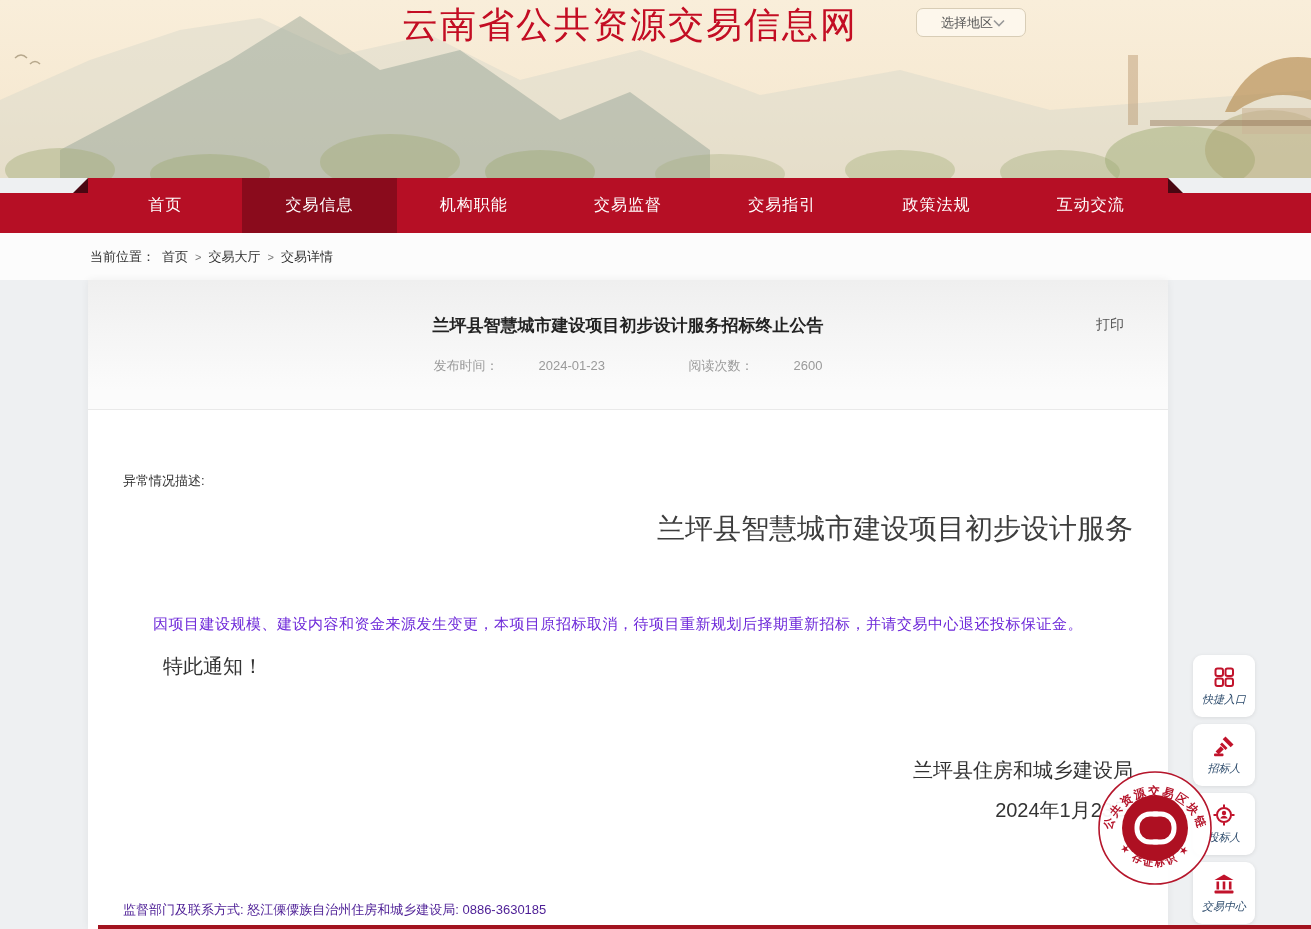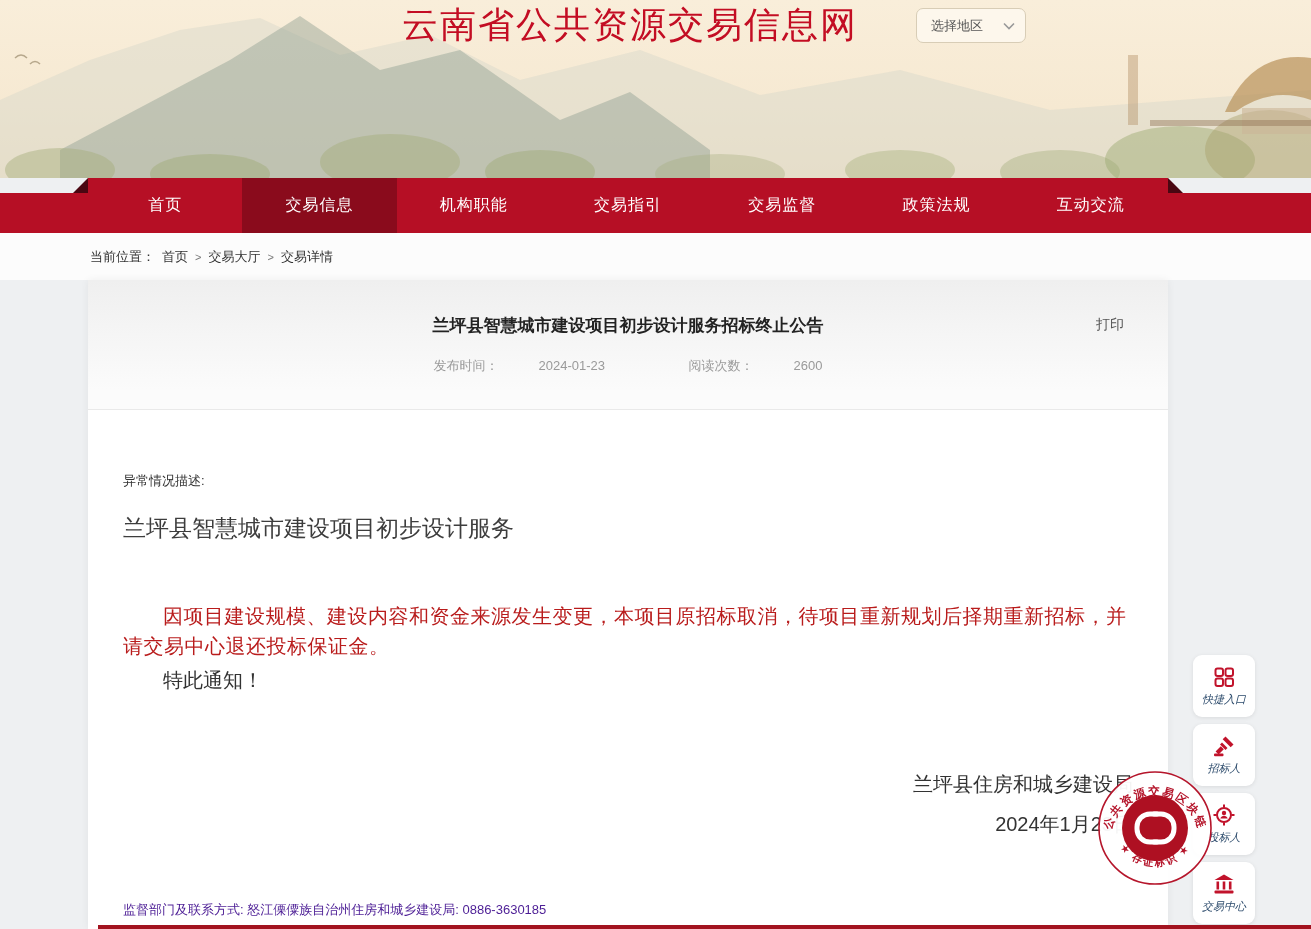--- a/index.html
+++ b/index.html
@@ -6,23 +6,23 @@
   html,body { width:1311px; height:929px; overflow:hidden; }
   body { font-family:"Liberation Sans","DejaVu Sans",sans-serif; position:relative; background:#eef0f2; }
 
   
   .banner { position:absolute; left:0; top:0; width:1311px; height:178px;
             background:linear-gradient(180deg,#f9eeda 0%,#f6e9d2 60%,#f1e2c8 100%); overflow:hidden; }
   .banner-art { position:absolute; left:0; top:0; width:1311px; height:178px; }
   .site-title { position:absolute; left:300px; top:0px; width:660px; text-align:center;
                 font-size:36px; font-weight:400; color:#c30d23; letter-spacing:2px; line-height:50px;
                 font-family:"Liberation Sans",sans-serif; }
-  .region-select { position:absolute; left:916px; top:8px; width:110px; height:35px;
+  .region-select { position:absolute; left:916px; top:8px; width:110px; height:29px;
                    background:#fdf7ec; border:1px solid #d8cdb6; border-radius:7px;
-                   display:flex; align-items:center; justify-content:space-between;
+                   display:flex; align-items:center; justify-content:center;
                    padding:0 10px 0 14px; cursor:pointer; }
   .region-select span { font-size:13px; color:#555; }
   .search-wrap { position:absolute; left:305px; top:66px; width:652px; height:42px; }
   .search-input { position:absolute; left:0; top:4px; width:596px; height:34px; background:#fff;
                   border:1px solid #d9d2c4; border-right:none; border-radius:4px 0 0 4px;
                   padding:0 12px; font-size:13px; color:#333; outline:none; }
   .search-input::placeholder { color:#9a9a9a; }
   .search-btn { position:absolute; right:0; top:0; width:72px; height:42px; background:#b5152b;
                 border:none; border-radius:6px; cursor:pointer; display:flex; align-items:center; justify-content:center; }
 
@@ -49,23 +49,23 @@
   .card { position:absolute; left:88px; top:0; width:1080px; height:649px; background:#fff;
           box-shadow:0 0 8px rgba(0,0,0,.06); }
   .card-head { position:relative; height:130px; background:linear-gradient(180deg,#efefef 0%,#fbfbfb 85%);
                border-bottom:1px solid #e9e9e9; }
   .art-title { text-align:center; padding-top:34px; font-size:17px; font-weight:bold; color:#222; }
   .print-link { position:absolute; right:44px; top:36px; font-size:14px; color:#555; cursor:pointer; }
   .meta { text-align:center; margin-top:20px; font-size:13px; color:#9a9a9a; }
   .meta span { margin:0 20px; }
   .card-body { position:relative; padding:0 35px; height:519px; }
   .field-label { padding-top:62px; font-size:13px; color:#333; }
-  .doc-h1 { text-align:left; font-size:23px; font-weight:500; color:#3d3d3d; line-height:45px; }
+  .doc-h1 { text-align:right; font-size:28px; font-weight:500; color:#3d3d3d; line-height:45px; }
   .doc-h1.first { margin-top:16px; }
-  .doc-p { margin-top:50px; font-size:20px; color:#b91c1c; line-height:30px; text-indent:2em; letter-spacing:.5px; }
+  .doc-p { margin-top:50px; font-size:15px; color:#6d28d9; line-height:46px; text-indent:2em; letter-spacing:.5px; }
   .doc-p2 { margin-top:6px; font-size:20px; color:#333; text-indent:2em; }
   .sign-block { margin-top:70px; text-align:right; font-size:20px; color:#333; line-height:40px; }
   .contact { position:absolute; left:35px; bottom:10px; font-size:13px; color:#4c1d95;margin-top:8px; }
   .bottom-red { position:absolute; left:98px; right:0; bottom:0; height:4px; background:#a2131f; z-index:6; }
 
   
   .rail { position:absolute; left:1193px; top:375px; width:62px; }
   .rail-item { width:62px; height:62px; background:#fff; border-radius:9px; margin-bottom:7px;
                box-shadow:0 1px 4px rgba(0,0,0,.09); display:flex; flex-direction:column;
                align-items:center; justify-content:center; cursor:pointer; }
@@ -107,22 +107,22 @@
 </div>
 
 <div class="ribbon">
   <div class="ribbon-bar"></div>
   <div class="fold fold-left"></div>
   <div class="fold fold-right"></div>
   <div class="nav-band">
     <div class="nav-item">首页</div>
     <div class="nav-item active">交易信息</div>
     <div class="nav-item">机构职能</div>
+    <div class="nav-item">交易监督</div>
     <div class="nav-item">交易指引</div>
-    <div class="nav-item">交易监督</div>
     <div class="nav-item">政策法规</div>
     <div class="nav-item">互动交流</div>
   </div>
 </div>
 
 <div class="crumb-strip">
   <div class="crumb">
     <span>当前位置：</span>
     <a>首页</a>
     <span class="sep">&gt;</span>

